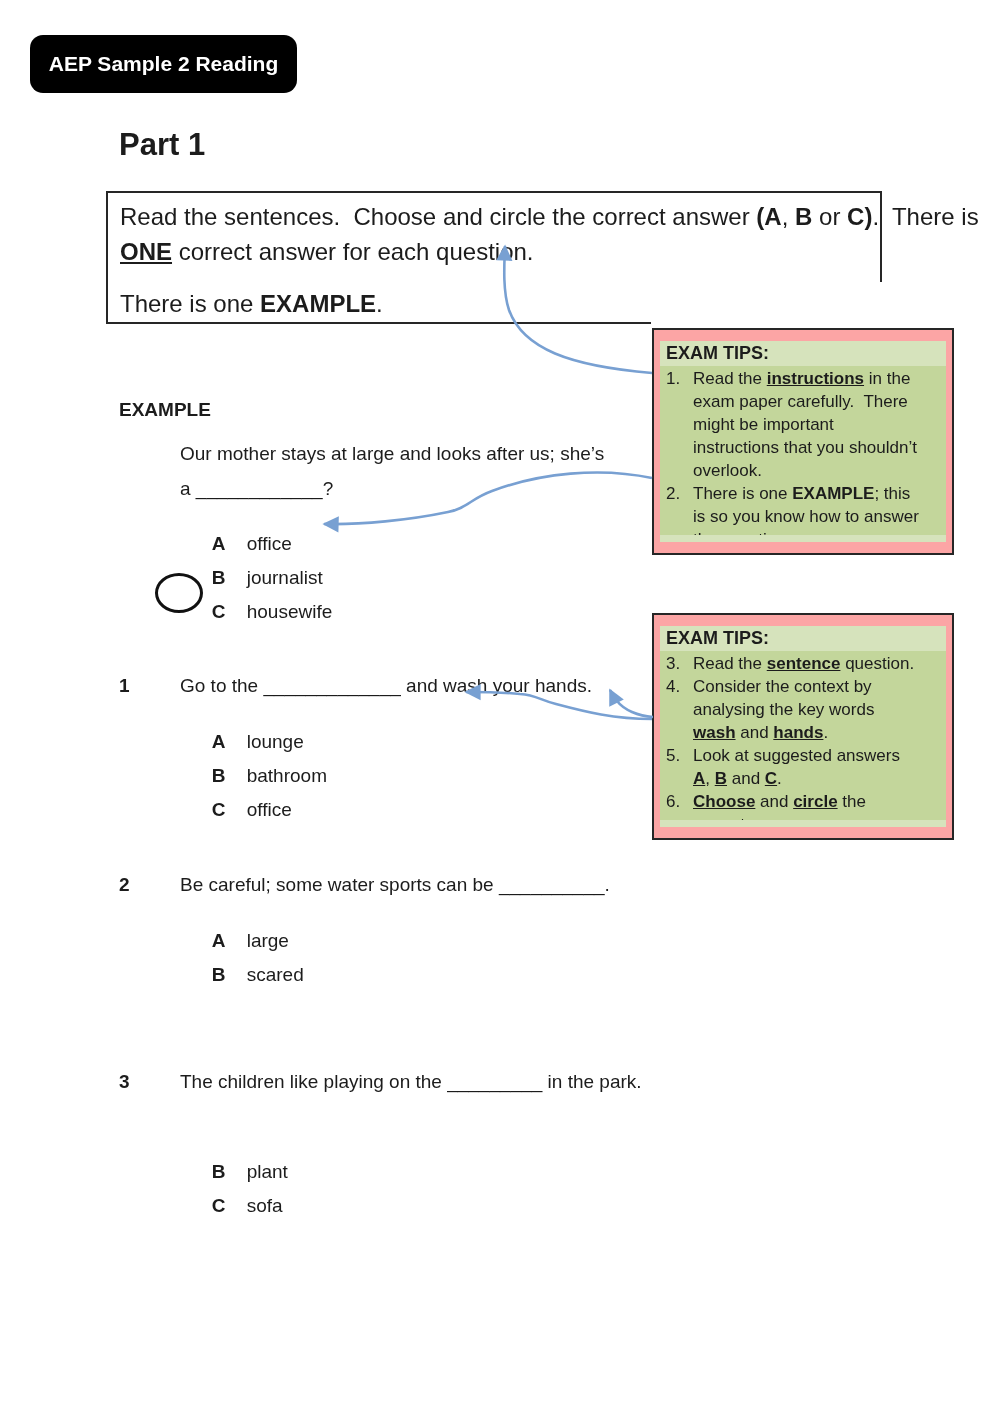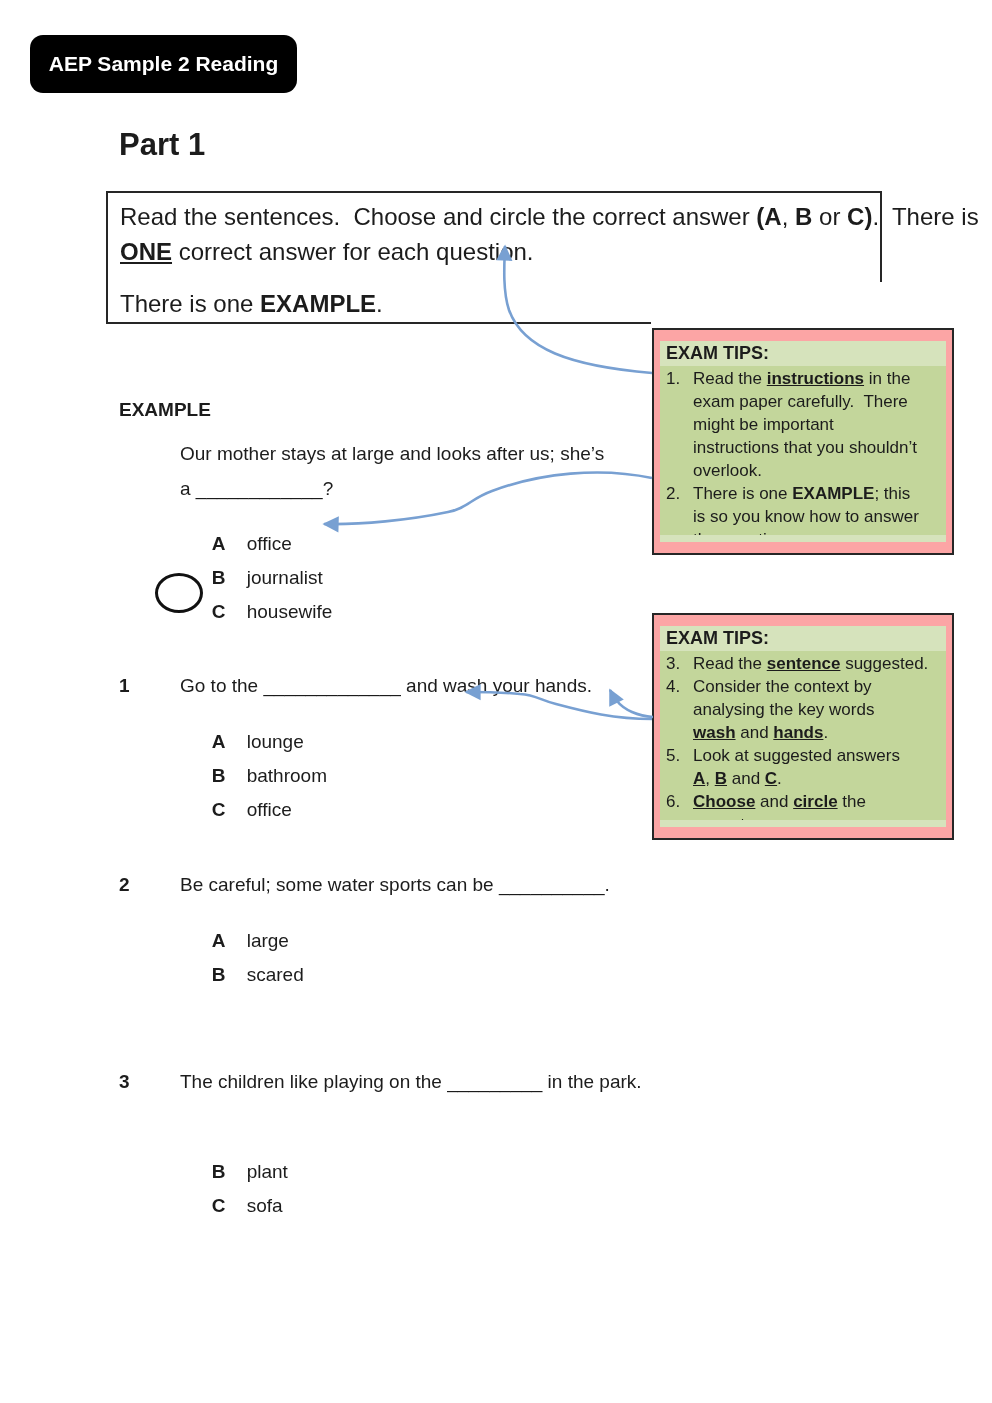--- a/index.html
+++ b/index.html
@@ -138,21 +138,21 @@
       <div class="tips-foot"></div>
     </div>
   </div>
 
   <div class="tips abs" style="left:652px;top:613px">
     <div class="tips-inner">
       <div class="tips-head">EXAM TIPS:</div>
       <div class="tips-body">
         <div class="tip-item">
           <span class="tip-num">3.</span>
-          <span class="tip-text"><span>Read the </span><span class="b u">sentence</span><span> suggested.</span></span>
+          <span class="tip-text"><span>Read the </span><span class="b u">sentence</span><span> question.</span></span>
         </div>
         <div class="tip-item">
           <span class="tip-num">4.</span>
           <span class="tip-text"><span>Consider the context by</span><br><span>analysing the key words</span><br><span class="b u">wash</span><span> and </span><span class="b u">hands</span><span>.</span></span>
         </div>
         <div class="tip-item">
           <span class="tip-num">5.</span>
           <span class="tip-text"><span>Look at suggested answers</span><br><span class="b u">A</span><span>, </span><span class="b u">B</span><span> and </span><span class="b u">C</span><span>.</span></span>
         </div>
         <div class="tip-item">

